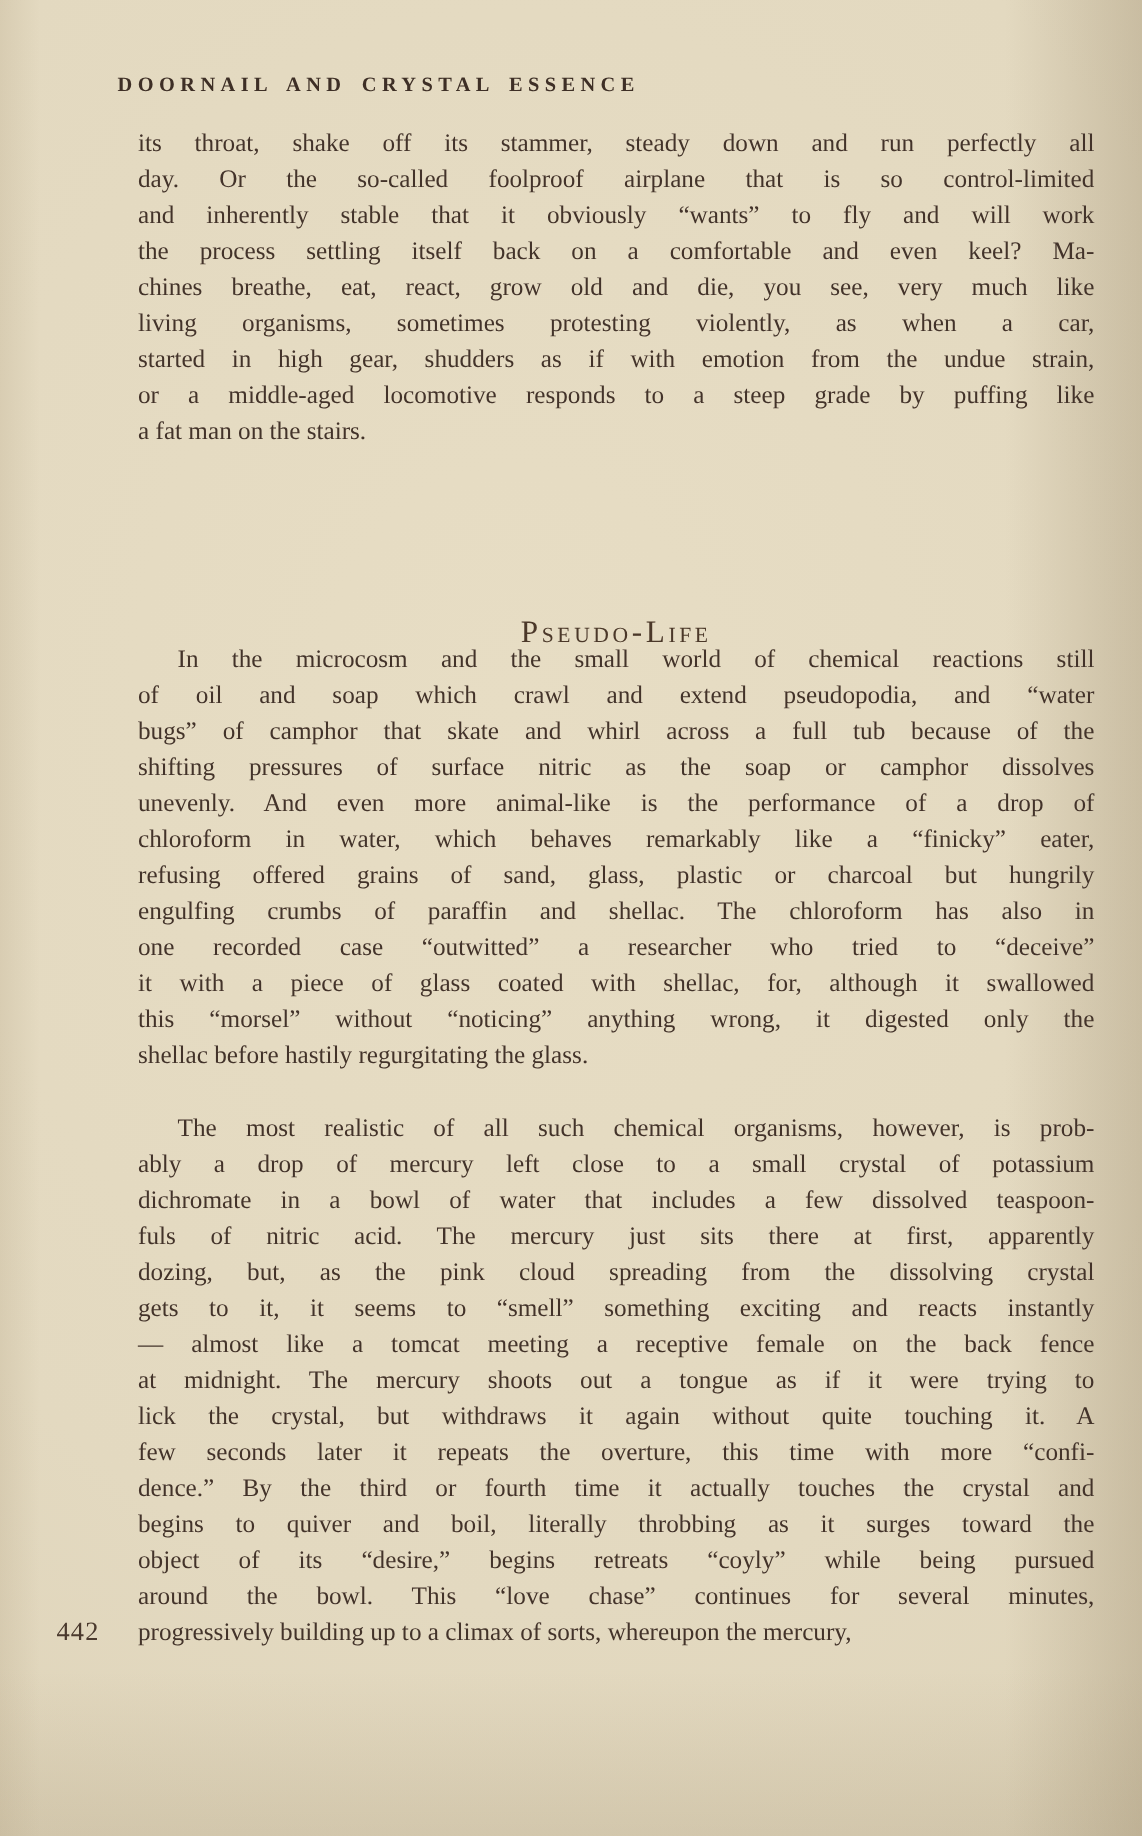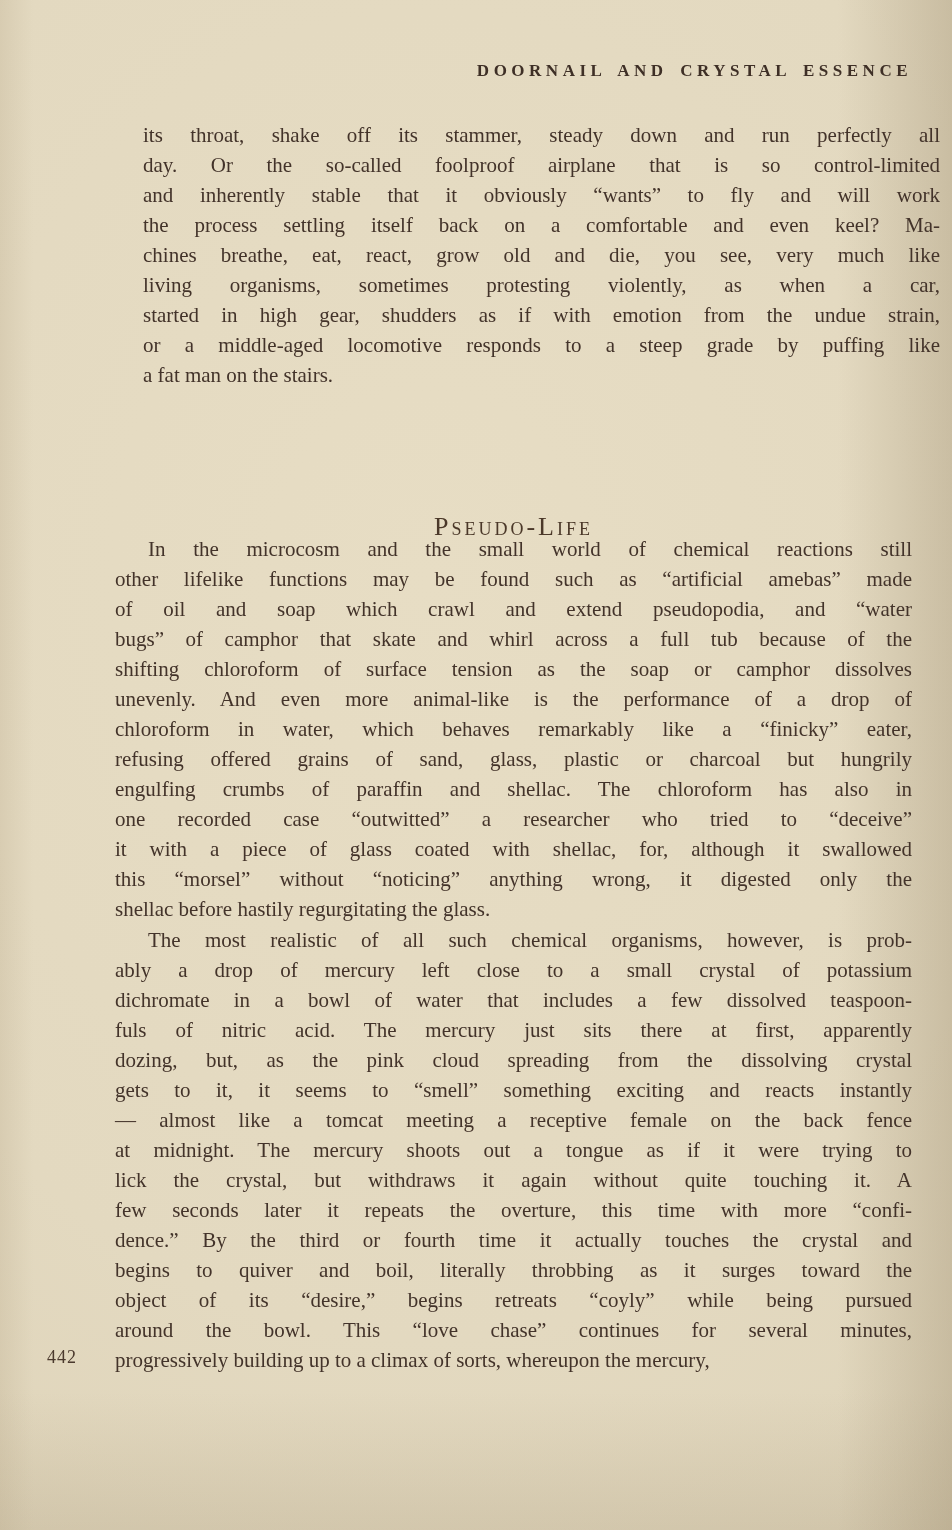--- a/index.html
+++ b/index.html
@@ -17,36 +17,36 @@
       linear-gradient(90deg, rgba(186,170,140,0.28) 0%, rgba(186,170,140,0) 3.5%, rgba(186,170,140,0) 88%, rgba(160,144,114,0.38) 100%),
       linear-gradient(180deg, rgba(160,144,114,0) 91%, rgba(160,144,114,0.22) 100%),
       radial-gradient(ellipse 120% 90% at 45% 38%, #e7ddc4 0%, #e3d9c0 55%, #dcd1b6 100%);
     font-family: "Liberation Serif", "DejaVu Serif", serif;
     color: #43332a;
   }
 
   .running-head {
     position: absolute;
     top: 61px;
-    left: 115px;
+    left: 98px;
     width: 797px;
-    text-align: right;
+    text-align: left;
     font-size: 17px;
     font-weight: 600;
     letter-spacing: 4.5px;
     color: #3e2f26;
     word-spacing: 4px;
   }
 
   .body-block {
     position: absolute;
     left: 115px;
     width: 797px;
   }
-  .para-1 { top: 120px; margin-left: 28px; }
+  .para-1 { top: 104px; }
   .para-2 { top: 534px; }
   .para-3 { top: 925px; }
 
   .line {
     font-size: 21px;
     line-height: 30px;
     text-align: justify;
     text-align-last: justify;
     color: #43332a;
     white-space: normal;
@@ -65,21 +65,21 @@
     letter-spacing: 3px;
     color: #4b3829;
     font-weight: 500;
     margin-top: 44px;
   }
 
   .page-number {
     position: absolute;
     top: 1347px;
     left: 47px;
-    font-size: 18px;
+    font-size: 22px;
     color: #4a392d;
     letter-spacing: 1px;
   }
 </style>
 </head>
 <body>
 
 <div class="page">
 
   <div class="running-head">DOORNAIL AND CRYSTAL ESSENCE</div>
@@ -93,24 +93,23 @@
       <div class="line">living organisms, sometimes protesting violently, as when a car,</div>
       <div class="line">started in high gear, shudders as if with emotion from the undue strain,</div>
       <div class="line">or a middle-aged locomotive responds to a steep grade by puffing like</div>
       <div class="line last">a fat man on the stairs.</div>
     </div>
 
   <div class="section-heading">Pseudo-Life</div>
 
   <div class="body-block para-2 indent-first">
       <div class="line">In the microcosm and the small world of chemical reactions still</div>
-      <div class="line">other lifelike functions may be found such as “artificial amebas” made</div>
       <div class="line">of oil and soap which crawl and extend pseudopodia, and “water</div>
       <div class="line">bugs” of camphor that skate and whirl across a full tub because of the</div>
-      <div class="line">shifting chloroform of surface tension as the soap or camphor dissolves</div>
+      <div class="line">shifting pressures of surface nitric as the soap or camphor dissolves</div>
       <div class="line">unevenly.  And even more animal-like is the performance of a drop of</div>
       <div class="line">chloroform in water, which behaves remarkably like a “finicky” eater,</div>
       <div class="line">refusing offered grains of sand, glass, plastic or charcoal but hungrily</div>
       <div class="line">engulfing crumbs of paraffin and shellac.  The chloroform has also in</div>
       <div class="line">one recorded case “outwitted” a researcher who tried to “deceive”</div>
       <div class="line">it with a piece of glass coated with shellac, for, although it swallowed</div>
       <div class="line">this “morsel” without “noticing” anything wrong, it digested only the</div>
       <div class="line last">shellac before hastily regurgitating the glass.</div>
     </div>
 

